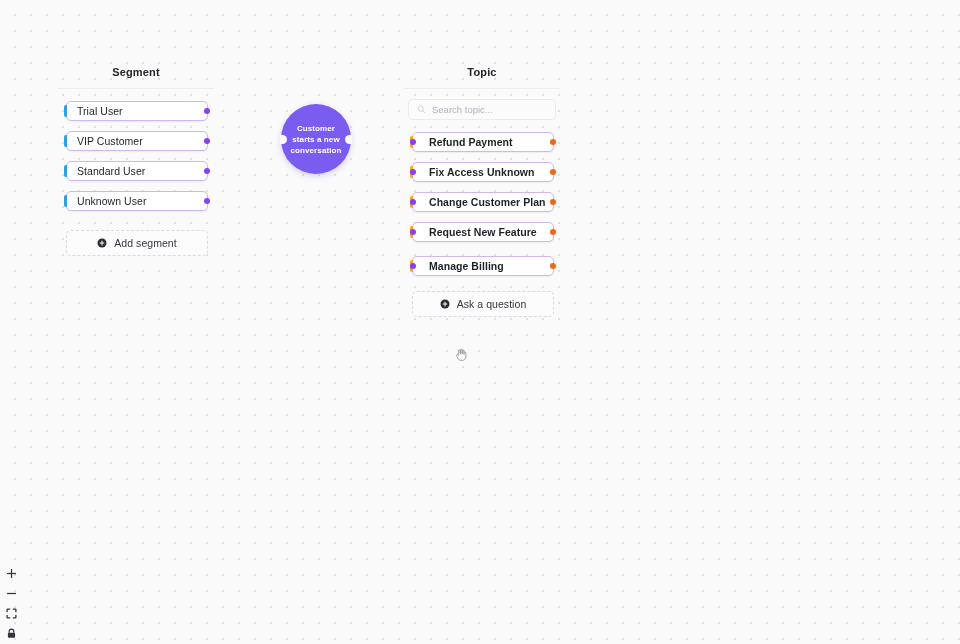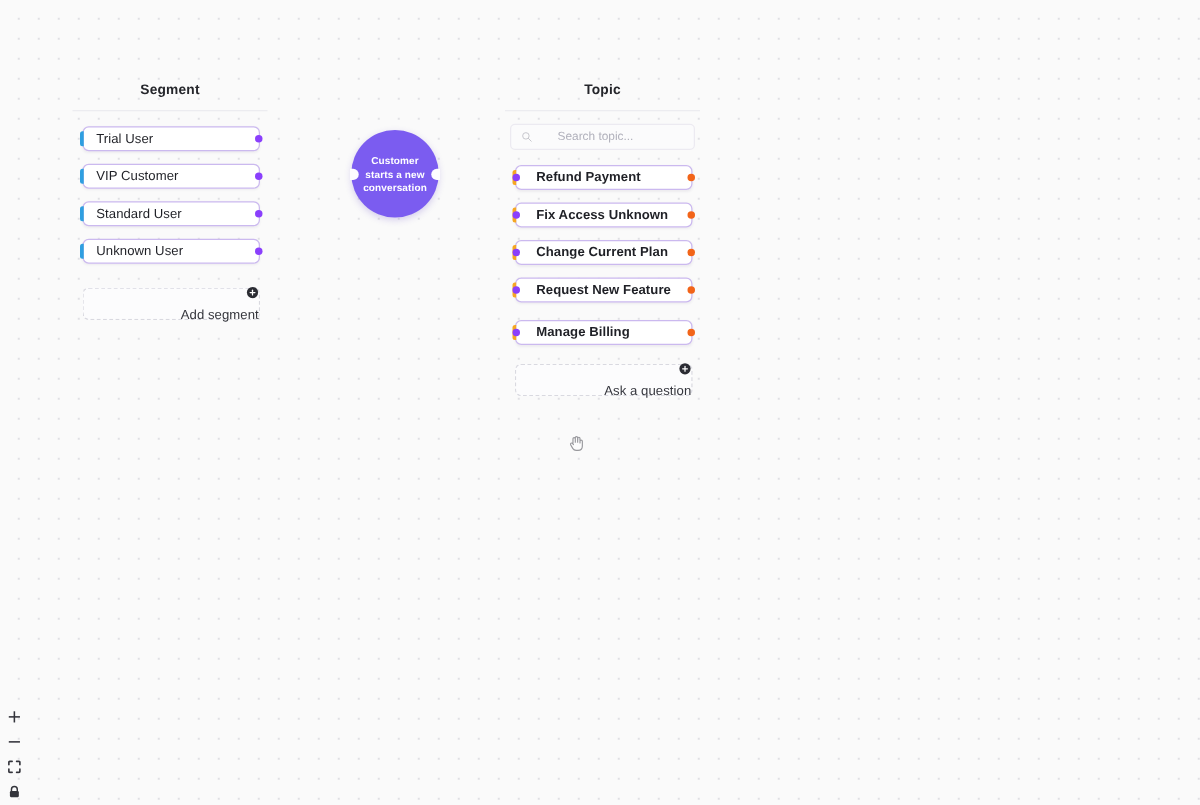--- a/index.html
+++ b/index.html
@@ -57,21 +57,21 @@
 
   
   .search-box {
     position: absolute;
     left: 408px;
     top: 99px;
     width: 148px;
     height: 21px;
     display: flex;
     align-items: center;
-    gap: 20px;
+    gap: 6px;
     padding: 0 8px;
     box-sizing: border-box;
     background: #fbfbfc;
     border: 1px solid #eceaf1;
     border-radius: 4px;
   }
   .search-box .mag {
     width: 9px;
     height: 9px;
     flex: 0 0 auto;
@@ -152,25 +152,24 @@
 
   
   .add-btn {
     position: absolute;
     height: 26px;
     box-sizing: border-box;
     background: #fcfcfd;
     border: 1px dashed #d9d9e0;
     border-radius: 5px;
     display: flex;
-    align-items: flex-end;
+    align-items: center;
     justify-content: center;
     gap: 7px;
     cursor: pointer;
-    flex-direction: column;
   }
   .add-btn .plus-icon { width: 10px; height: 10px; flex: 0 0 auto; }
   .add-btn .btn-label {
     font-size: 10.5px;
     color: #35363d;
     letter-spacing: .05px;
   }
   .add-segment-btn { left: 66px;  top: 230px; width: 142px; }
   .ask-question-btn{ left: 412px; top: 291px; width: 142px; }
 
@@ -307,21 +306,21 @@
   </div>
   <div class="node topic-node" style="top:162px">
     <span class="accent accent-orange"></span>
     <span class="handle handle-purple handle-left"></span>
     <span class="label">Fix Access Unknown</span>
     <span class="handle handle-orange handle-right"></span>
   </div>
   <div class="node topic-node" style="top:192px">
     <span class="accent accent-orange"></span>
     <span class="handle handle-purple handle-left"></span>
-    <span class="label">Change Current Plan</span>
+    <span class="label">Change Customer Plan</span>
     <span class="handle handle-orange handle-right"></span>
   </div>
   <div class="node topic-node" style="top:222px">
     <span class="accent accent-orange"></span>
     <span class="handle handle-purple handle-left"></span>
     <span class="label">Request New Feature</span>
     <span class="handle handle-orange handle-right"></span>
   </div>
   <div class="node topic-node" style="top:256px">
     <span class="accent accent-orange"></span>

